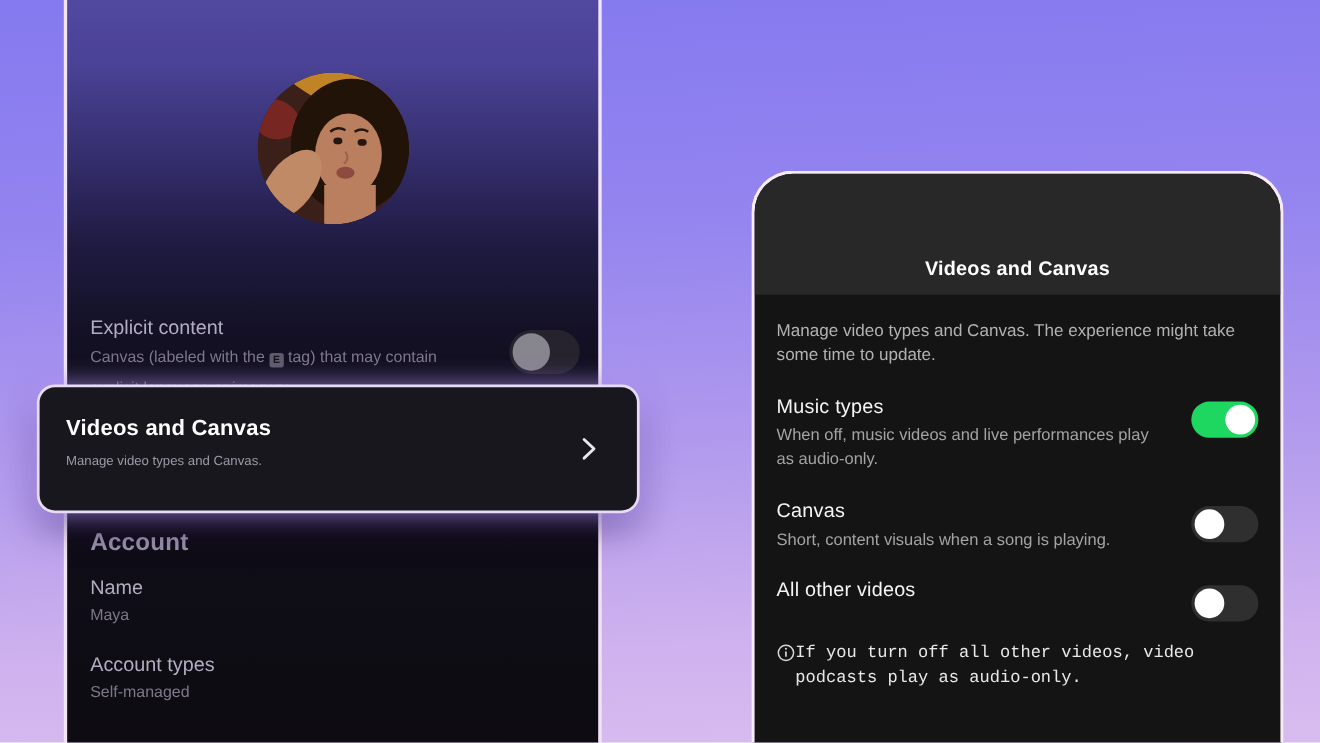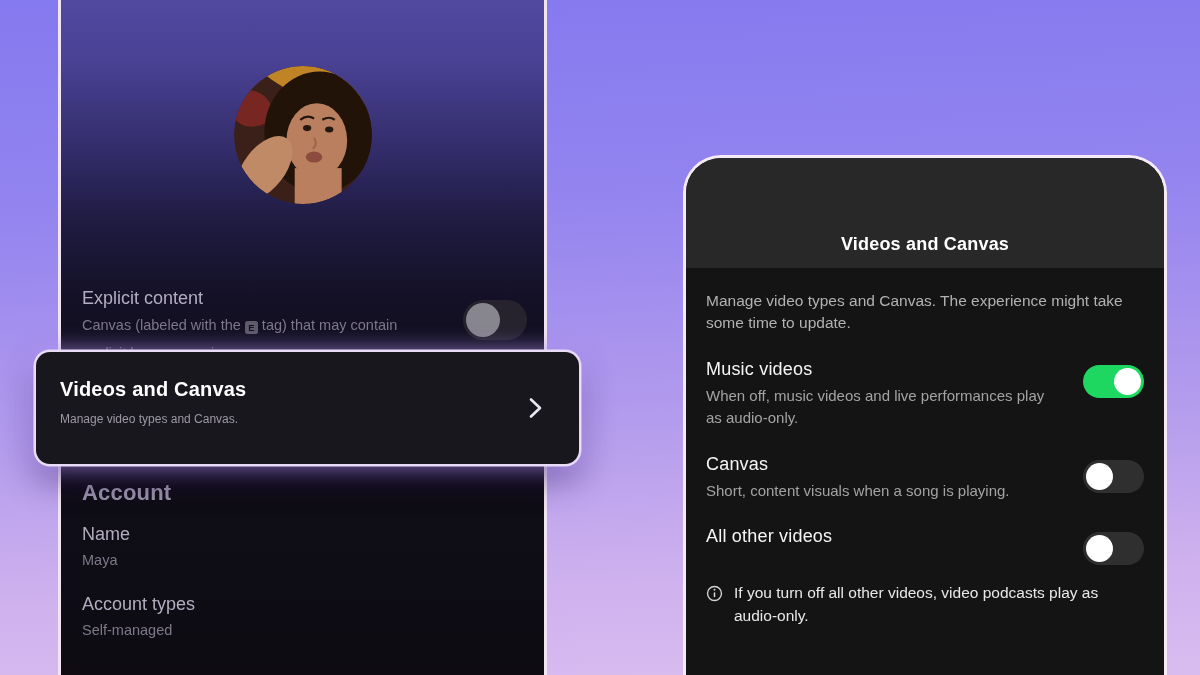--- a/index.html
+++ b/index.html
@@ -42,21 +42,21 @@
   .setting-row { display:flex; justify-content:space-between; align-items:flex-start; margin-top:25px; }
   .setting-row .txt { max-width:352px; }
   .setting-row .t { font-size:18px; color:#f5f5f5; font-weight:500; letter-spacing:.2px; }
   .setting-row .d { margin-top:5px; font-size:15px; line-height:1.45; color:#a3a3a3; }
   .toggle { position:relative; width:61px; height:33px; border-radius:17px; margin-top:6px; flex:none; }
   .toggle.off { background:#2f2f2f; }
   .toggle.on { background:#1ed760; }
   .toggle .knob { position:absolute; top:3px; width:27px; height:27px; border-radius:50%; background:#ffffff; }
   .toggle.off .knob { left:3px; }
   .toggle.on .knob { right:3px; }
-  .note-row { display:flex; gap:11px; margin-top:17px; }
+  .note-row { display:flex; margin-top:17px;font-family:Liberation Mono, monospace; }
   .note-row .ico { flex:none; width:17px; height:17px; margin-top:3px; }
   .note-row .n { font-size:15.5px; line-height:1.45; color:#e8e8e8; max-width:424px; }
 </style>
 </head>
 <body>
 
 <div class="phone-left">
   <div class="pl-inner">
 
     <div class="avatar">
@@ -119,21 +119,21 @@
 
 <div class="phone-right">
   <div class="pr-header">
     <div class="title">Videos and Canvas</div>
   </div>
   <div class="pr-body">
     <div class="pr-desc">Manage video types and Canvas. The experience might take some time to update.</div>
 
     <div class="setting-row">
       <div class="txt">
-        <div class="t">Music videos</div>
+        <div class="t">Music types</div>
         <div class="d">When off, music videos and live performances play as audio-only.</div>
       </div>
       <div class="toggle on" style="background: rgb(30, 215, 96);">
           <div class="knob"></div>
         </div>
     </div>
 
     <div class="setting-row">
       <div class="txt">
         <div class="t">Canvas</div>

